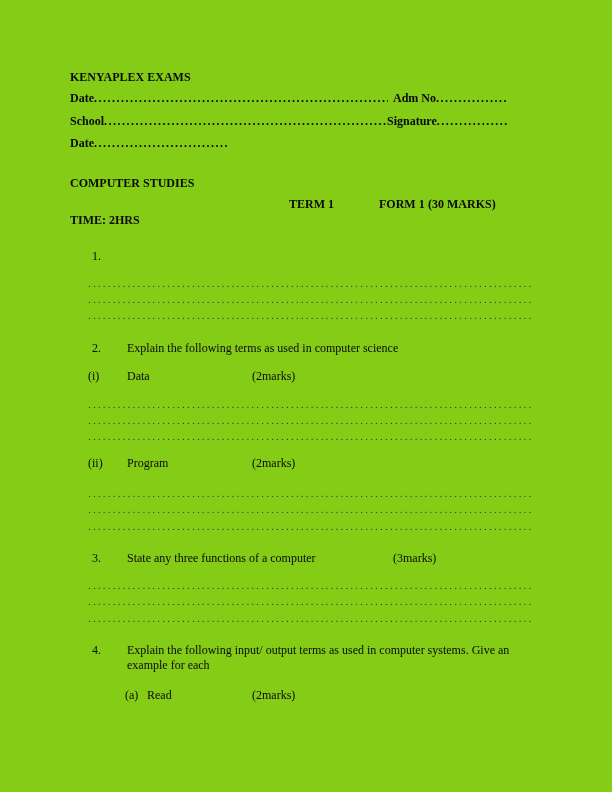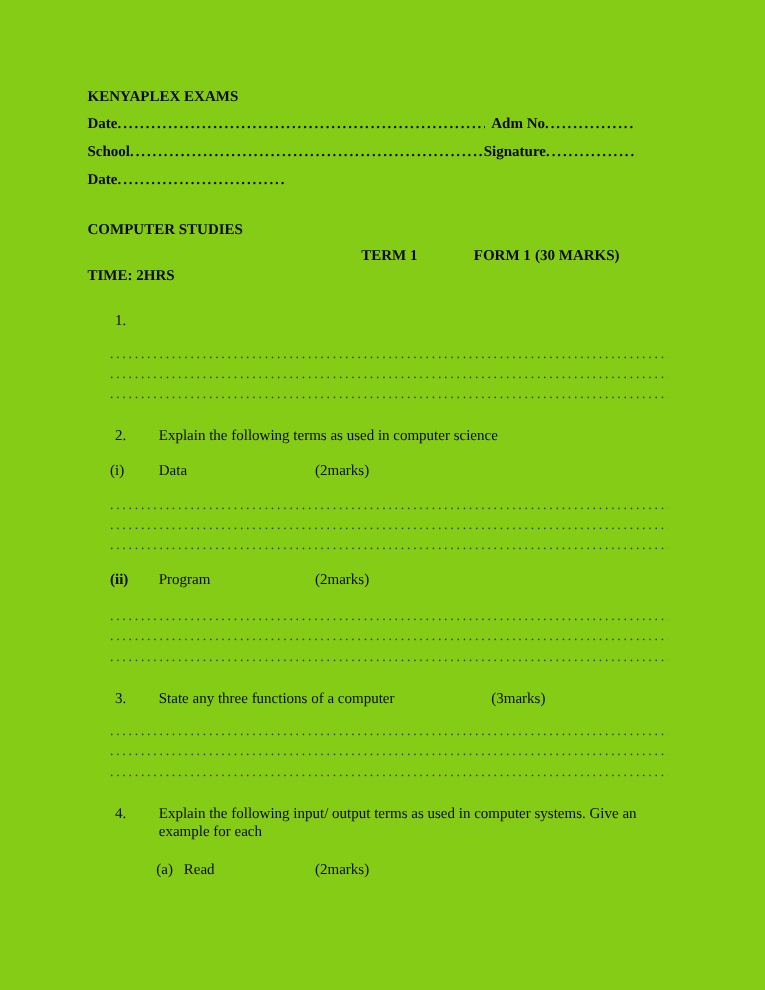--- a/index.html
+++ b/index.html
@@ -93,21 +93,21 @@
   <div class="abs" style="left:127px; top:341px; width:424px;">Explain the following terms as used in computer science</div>
 
   <div class="abs" style="left:88px; top:369px;">(i)</div>
   <div class="abs" style="left:127px; top:369px;">Data</div>
   <div class="abs" style="left:252px; top:369px;">(2marks)</div>
 
   <div class="answer-line" style="top:396px;">..........................................................................................................................................................</div>
   <div class="answer-line" style="top:412px;">..........................................................................................................................................................</div>
   <div class="answer-line" style="top:428px;">..........................................................................................................................................................</div>
 
-  <div class="abs" style="left:88px; top:456px;font-weight:bold;">(ii)</div>
+  <div class="abs" style="left:88px; top:456px;">(ii)</div>
   <div class="abs" style="left:127px; top:456px;">Program</div>
   <div class="abs" style="left:252px; top:456px;">(2marks)</div>
 
   <div class="answer-line" style="top:485px;">..........................................................................................................................................................</div>
   <div class="answer-line" style="top:501px;">..........................................................................................................................................................</div>
   <div class="answer-line" style="top:518px;">..........................................................................................................................................................</div>
 
   <div class="abs" style="left:92px; top:551px;">3.</div>
   <div class="abs" style="left:127px; top:551px;">State any three functions of a computer</div>
   <div class="abs" style="left:393px; top:551px;">(3marks)</div>

